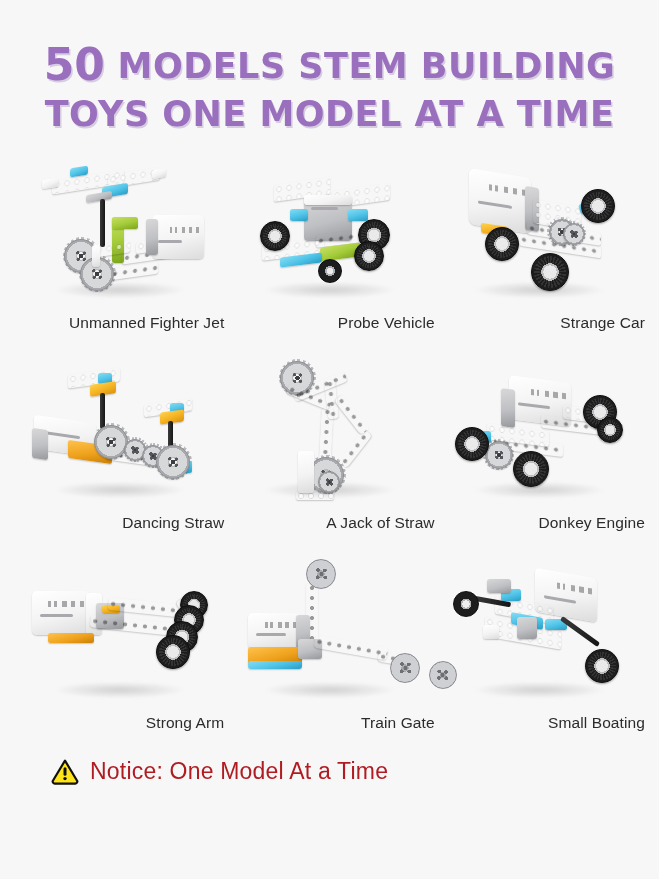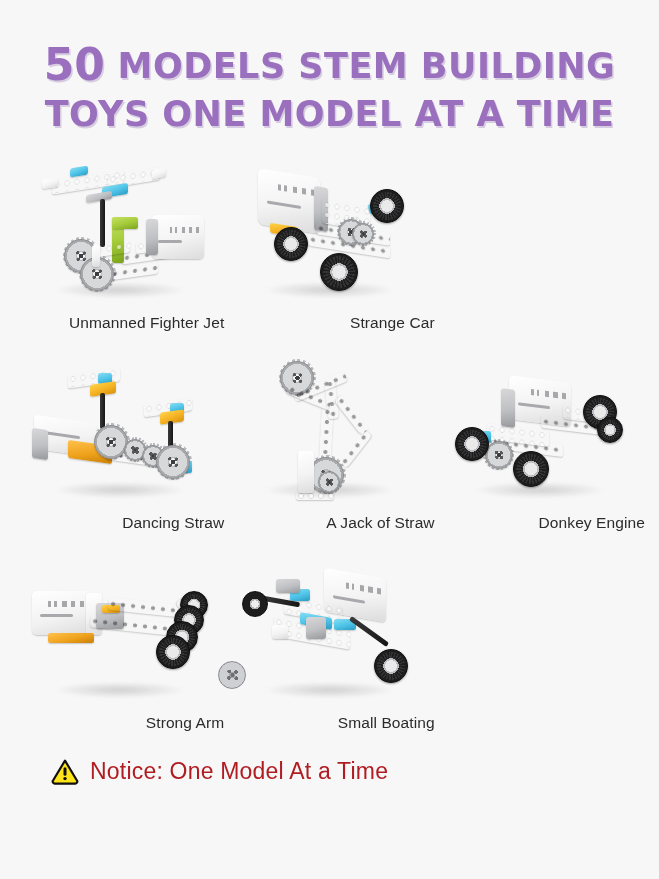--- a/index.html
+++ b/index.html
@@ -273,20 +273,48 @@
           <div class="p brick gry" style="left:122px;top:62px;width:12px;height:36px;border-radius:3px;"></div>
 
           <div class="p gear" style="left:40px;top:82px;width:34px;height:34px;"></div>
           <div class="p gear" style="left:56px;top:100px;width:34px;height:34px;"></div>
           <div class="p brick wht" style="left:68px;top:88px;width:8px;height:22px;border-radius:3px;"></div>
         </div>
       </div>
       <div class="caption">Unmanned Fighter Jet</div>
     </div>
 
+    <div class="cell">
+      <div class="stage">
+        <div class="model">
+          <div class="shadow"></div>
+
+          <div class="p brick yel studs" style="left:40px;top:24px;width:56px;height:17px;transform:skewY(-8deg);"></div>
+          <div class="p brick yel studs" style="left:98px;top:30px;width:58px;height:17px;transform:skewY(-8deg);"></div>
+
+          <div class="p brick gry" style="left:70px;top:40px;width:48px;height:44px;border-radius:4px;">
+            <div class="hub-slot" style="top:22%;left:14%;width:56%;"></div>
+          </div>
+          <div class="p brick wht" style="left:70px;top:38px;width:48px;height:10px;border-radius:3px;"></div>
+          <div class="p brick cyan" style="left:56px;top:52px;width:18px;height:12px;"></div>
+          <div class="p brick cyan" style="left:114px;top:52px;width:20px;height:12px;"></div>
+
+          <div class="p brick yel studs" style="left:28px;top:84px;width:62px;height:16px;transform:skewY(-7deg);"></div>
+          <div class="p brick cyan holes" style="left:82px;top:74px;width:62px;height:13px;transform:skewY(-7deg);"></div>
+          <div class="p brick lime" style="left:86px;top:88px;width:40px;height:14px;transform:skewY(-7deg);"></div>
+          <div class="p brick cyan" style="left:46px;top:98px;width:42px;height:10px;transform:skewY(-7deg);"></div>
+
+          <div class="p wheel" style="left:26px;top:64px;width:30px;height:30px;"></div>
+          <div class="p wheel" style="left:124px;top:62px;width:32px;height:32px;"></div>
+          <div class="p wheel" style="left:120px;top:84px;width:30px;height:30px;"></div>
+          <div class="p wheel-sm" style="left:84px;top:102px;width:24px;height:24px;"></div>
+        </div>
+      </div>
+      <div class="caption">Probe Vehicle</div>
+    </div>
 
     <div class="cell">
       <div class="stage">
         <div class="model">
           <div class="shadow"></div>
 
           <div class="p brick wht" style="left:24px;top:16px;width:62px;height:56px;border-radius:6px;transform:skewY(9deg);">
             <div class="hub-face" style="right:8%;top:24%;width:60%;"></div>
             <div class="hub-slot" style="left:14%;top:56%;width:56%;"></div>
           </div>
@@ -420,20 +448,44 @@
 
           <div class="p wheel" style="left:156px;top:34px;width:28px;height:28px;"></div>
           <div class="p wheel" style="left:150px;top:48px;width:30px;height:30px;"></div>
           <div class="p wheel" style="left:142px;top:64px;width:32px;height:32px;"></div>
           <div class="p wheel" style="left:132px;top:78px;width:34px;height:34px;"></div>
         </div>
       </div>
       <div class="caption">Strong Arm</div>
     </div>
 
+    <div class="cell">
+      <div class="stage">
+        <div class="model">
+          <div class="shadow"></div>
+
+          <div class="p pulley" style="left:72px;top:2px;width:30px;height:30px;"></div>
+          <div class="p beam cyan holes-v" style="left:72px;top:26px;width:12px;height:64px;"></div>
+
+          <div class="p brick wht" style="left:14px;top:56px;width:54px;height:36px;border-radius:5px;">
+            <div class="hub-face" style="right:10%;top:26%;width:60%;"></div>
+            <div class="hub-slot" style="left:14%;top:56%;width:56%;"></div>
+          </div>
+          <div class="p brick gry" style="left:62px;top:58px;width:14px;height:34px;border-radius:3px;"></div>
+          <div class="p brick org" style="left:14px;top:90px;width:54px;height:18px;border-radius:3px;"></div>
+          <div class="p brick cyan" style="left:14px;top:104px;width:54px;height:8px;border-radius:3px;"></div>
+          <div class="p brick gry" style="left:64px;top:82px;width:24px;height:20px;border-radius:3px;"></div>
+
+          <div class="p beam cyan holes" style="left:80px;top:84px;width:74px;height:13px;transform:rotate(10deg);"></div>
+          <div class="p beam lime holes" style="left:144px;top:96px;width:30px;height:11px;transform:rotate(10deg);"></div>
+          <div class="p pulley" style="left:156px;top:96px;width:30px;height:30px;"></div>
+        </div>
+      </div>
+      <div class="caption">Train Gate</div>
+    </div>
 
     <div class="cell">
       <div class="stage">
         <div class="model">
           <div class="shadow"></div>
 
           <div class="p brick wht" style="left:90px;top:16px;width:62px;height:44px;border-radius:5px;transform:skewY(10deg);">
             <div class="hub-face" style="right:8%;top:26%;width:56%;"></div>
             <div class="hub-slot" style="left:14%;top:58%;width:52%;"></div>
           </div>

